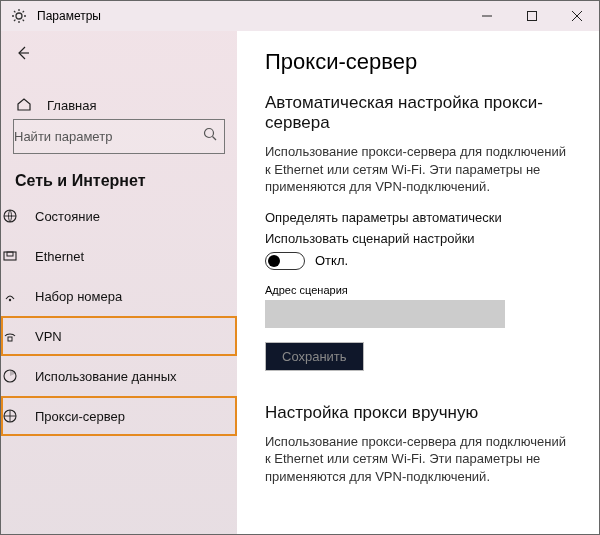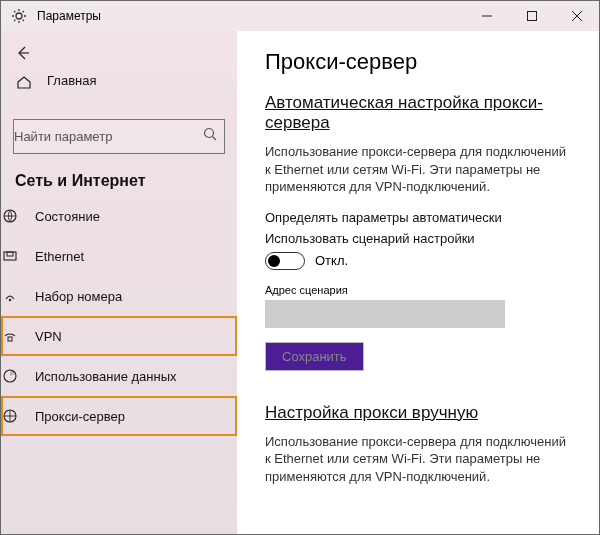--- a/index.html
+++ b/index.html
@@ -5,46 +5,46 @@
   * { box-sizing: border-box; margin: 0; padding: 0; font-family: "Segoe UI", Arial, sans-serif; }
   body { width: 600px; height: 535px; overflow: hidden; background: #fff; }
   .window { width: 600px; height: 535px; border: 1px solid #666; display: flex; flex-direction: column; background: #fff; position: relative; }
   .titlebar { height: 30px; display: flex; align-items: center; background: rgba(240,230,235,0.9); }
   .sys-icon { width: 16px; height: 16px; margin-left: 10px; }
   .title { font-size: 12px; margin-left: 10px; color: #000; }
   .win-controls { margin-left: auto; display: flex; }
   .win-btn { width: 45px; height: 30px; display: flex; align-items: center; justify-content: center; color: #222; }
   .body { flex: 1; display: flex; overflow: hidden; }
   .sidebar { width: 236px; background: linear-gradient(180deg, rgba(240,225,230,0.95), rgba(230,220,225,0.95)); display: flex; flex-direction: column; padding-top: 2px; }
-  .side-row { height: 36px; display: flex; align-items: flex-start; padding: 0 14px; font-size: 13px; color: #111; }
+  .side-row { height: 36px; display: flex; align-items: flex-end; padding: 0 14px; font-size: 13px; color: #111; }
   .side-row.home { height: 40px; }
   .side-row .ic { width: 18px; height: 18px; margin-right: 14px; display: flex; align-items: center; justify-content: center; color: #222; }
   .back-row { height: 40px; display:flex; align-items:center; padding-left:14px; }
   .search-wrap { margin: 6px 12px 10px 12px; position: relative; }
   .search { width: 100%; height: 35px; border: 1px solid #777; background: rgba(255,255,255,0.15); padding: 0 28px 0 0; font-size: 13px; color: #333; }
   .search::placeholder { color: #555; }
   .search-ic { position: absolute; right: 8px; top: 8px; color: #555; }
   .category { font-size: 16px; font-weight: 600; padding: 8px 14px 6px 14px; color: #111; }
   .nav-item { height: 40px; display: flex; align-items: center; padding: 0 0; font-size: 13px; color: #111; cursor: pointer; position: relative; }
   .nav-item .ic { width: 18px; height: 18px; margin-right: 16px; display:flex; align-items:center; justify-content:center; }
   .nav-item.highlight { outline: 2px solid #e58a1f; outline-offset: -2px; }
   .content { flex: 1; overflow-y: auto; padding: 8px 24px 20px 28px; }
   .h1 { font-size: 22px; font-weight: 400; margin: 10px 0 18px 0; }
-  .h2 { font-size: 17px; font-weight: 400; margin: 8px 0 10px 0; color: #111; text-decoration: underline; }
+  .h2 { font-size: 17px; font-weight: 400; margin: 8px 0 10px 0; color: #111; }
   .desc { font-size: 13px; color: #333; line-height: 1.35; margin-bottom: 14px; }
   .lbl { font-size: 13px; color: #111; margin-bottom: 6px; }
   .toggle-row { display: flex; align-items: center; margin-bottom: 14px; }
   .toggle { width: 40px; height: 18px; border-radius: 10px; border: 1px solid #333; position: relative; margin-right: 10px; }
   .toggle.on { background: #c0174a; border-color: #c0174a; }
   .toggle .knob { width: 12px; height: 12px; border-radius: 50%; background: #000; position: absolute; top: 2px; left: 2px; }
   .toggle.on .knob { background: #fff; left: 24px; }
   .state { font-size: 13px; }
   .field-lbl { font-size: 11px; margin: 6px 0 4px 0; }
   .text-input { width: 240px; height: 28px; background: #ccc; border: none; margin-bottom: 14px; }
-  .save-btn { padding: 6px 16px; background: #4c1d95; border: 1px solid #bbb; color: #888; font-size: 13px; margin-bottom: 24px; }
+  .save-btn { padding: 6px 16px; background: #0f172a; border: 1px solid #bbb; color: #888; font-size: 13px; margin-bottom: 24px; }
   svg { display: block; }
 </style>
 </head>
 <body>
 
 <div class="window">
   <div class="titlebar">
     <span class="sys-icon">
       <svg viewBox="0 0 16 16" width="16" height="16">
           <circle cx="8" cy="8" r="3" fill="none" stroke="#333" stroke-width="1.3"></circle>

